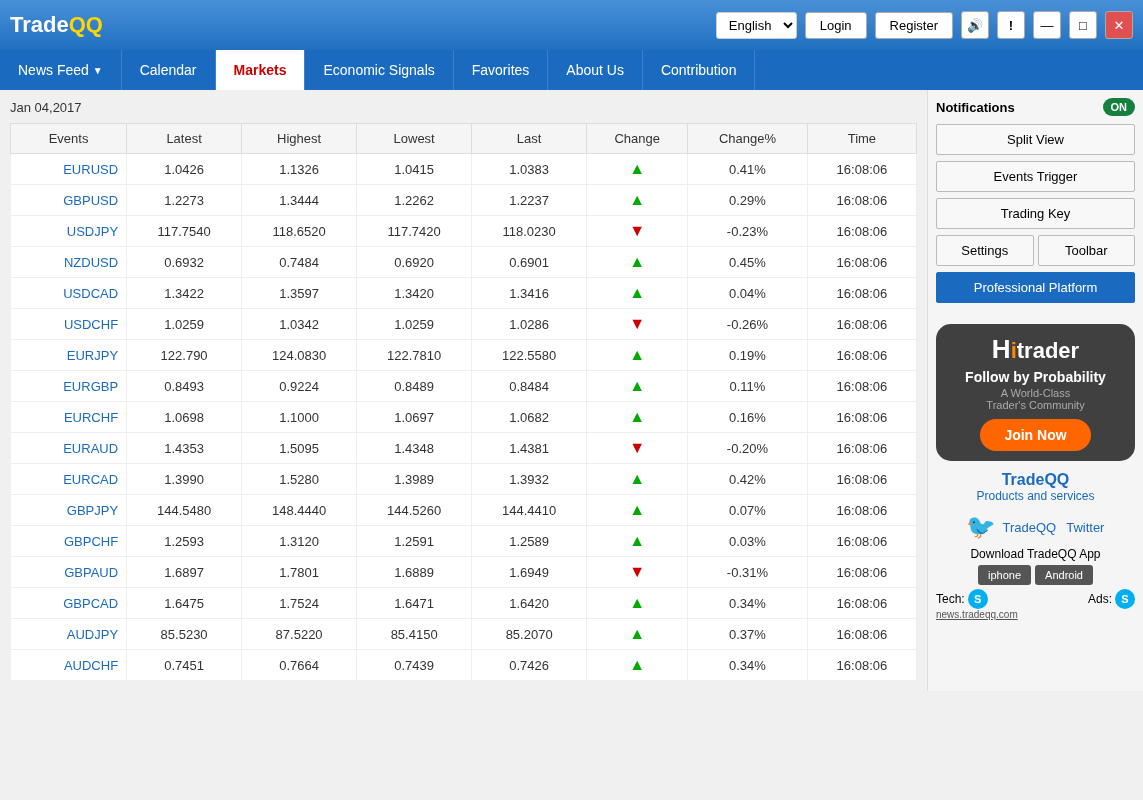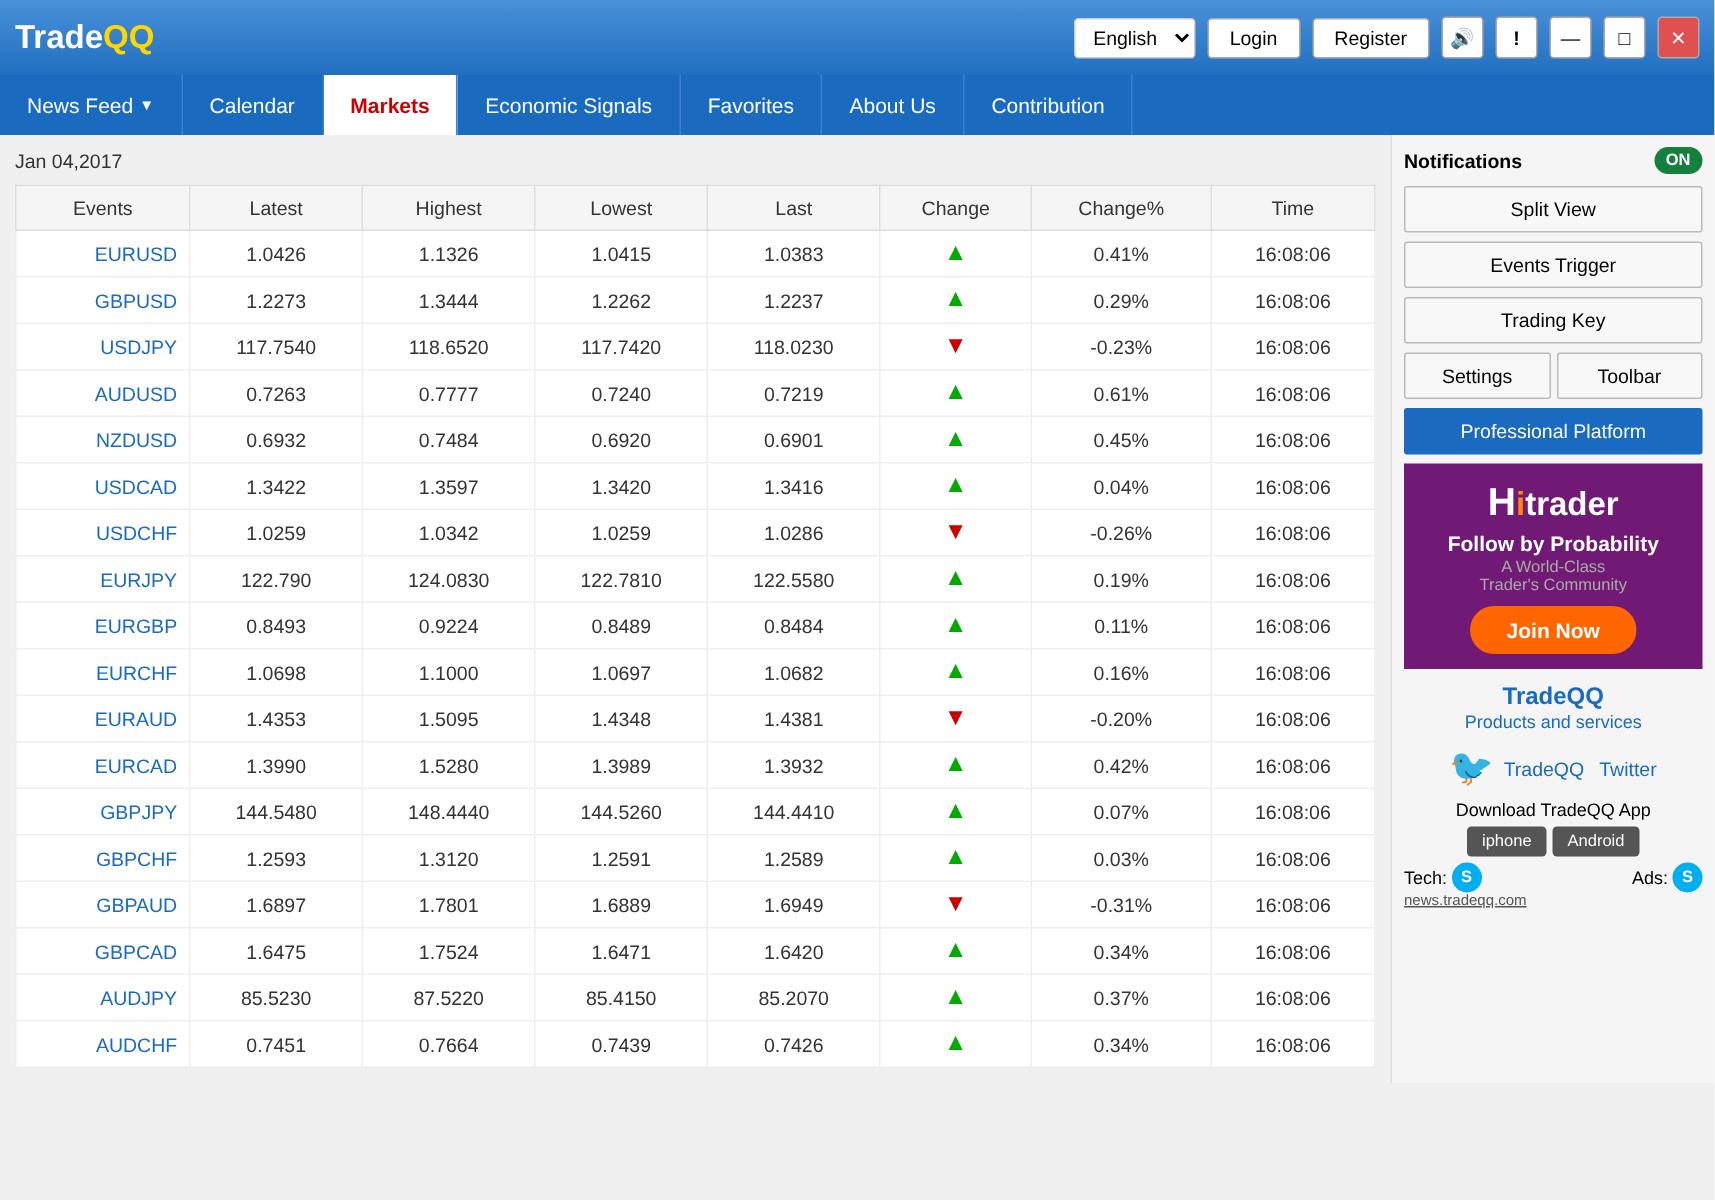--- a/index.html
+++ b/index.html
@@ -194,26 +194,27 @@
       color: #ffffff;
       cursor: pointer;
       text-align: center;
       border-radius: 2px;
       font-size: 13px;
       font-weight: normal;
     }
 
     
     #ad-banner {
-      background: #701a75;
-      border-radius: 0;
+      background: #404040;
+      border-radius: 15px;
       margin-bottom: 6px;
       padding: 10px;
       text-align: center;
       color: white;
+      margin-top: 15px;
     }
     #ad-banner .hitrader-logo {
       font-size: 22px;
       font-weight: bold;
       color: #ff8800;
       margin-bottom: 4px;
     }
     #ad-banner .hitrader-logo span { color: white; }
     #ad-banner .follow-text {
       font-size: 14px;
@@ -401,30 +402,20 @@
     <td class="product-cell">USDJPY</td>
     <td>117.7540</td>
     <td>118.6520</td>
     <td>117.7420</td>
     <td>118.0230</td>
     <td><span class="arrow-down">▼</span></td>
     <td class="change-negative">-0.23%</td>
     <td>16:08:06</td>
   </tr>
           <tr>
-    <td class="product-cell">AUDUSD</td>
-    <td>0.7263</td>
-    <td>0.7777</td>
-    <td>0.7240</td>
-    <td>0.7219</td>
-    <td><span class="arrow-up">▲</span></td>
-    <td class="change-positive">0.61%</td>
-    <td>16:08:06</td>
-  </tr>
-          <tr>
     <td class="product-cell">NZDUSD</td>
     <td>0.6932</td>
     <td>0.7484</td>
     <td>0.6920</td>
     <td>0.6901</td>
     <td><span class="arrow-up">▲</span></td>
     <td class="change-positive">0.45%</td>
     <td>16:08:06</td>
   </tr>
           <tr>

